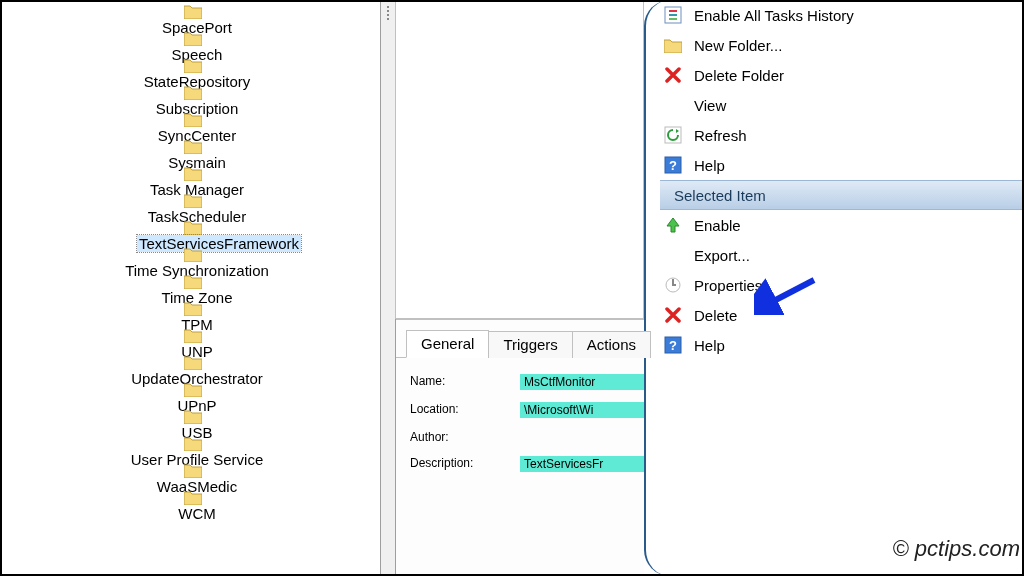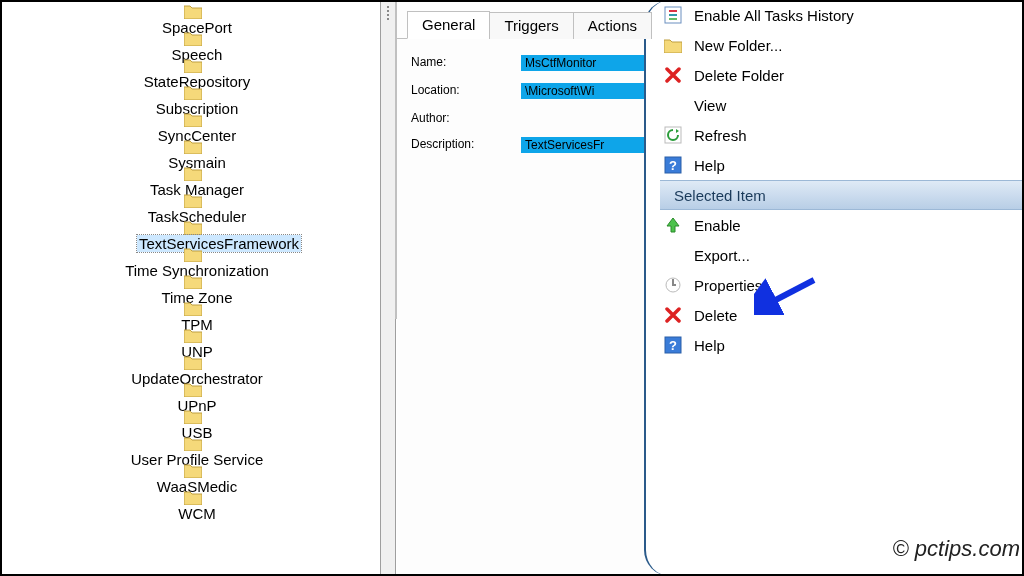--- a/index.html
+++ b/index.html
@@ -51,21 +51,21 @@
   padding-top: 6px;
   gap: 2px;
 }
 .splitter .dot {
   width: 2px; height: 2px;
   background: #888;
 }
 .mid-pane {
   flex: 1;
   display: flex;
-  flex-direction: row;
+  flex-direction: column;
   min-width: 0;
 }
 .mid-top {
   height: 320px;
   background: #fff;
   border: 1px solid #c0c0c0;
   margin: -1px 0 0 -1px;
 }
 .details {
   flex: 1;
@@ -96,21 +96,21 @@
   border-bottom: 1px solid #fff;
   bottom: -1px;
 }
 .formrow {
   display: flex;
   padding: 6px 0 6px 14px;
   font-size: 12px;
 }
 .formrow .label { width: 110px; }
 .formrow .value {
-  background: #0ea5e9;
+  background: #5eead4;
   padding: 1px 4px;
   flex: 1;
   white-space: nowrap;
   overflow: hidden;
 }
 .right-pane {
   width: 380px;
   background: #fff;
   border-left: 2px solid #2a5a8a;
   display: flex;

